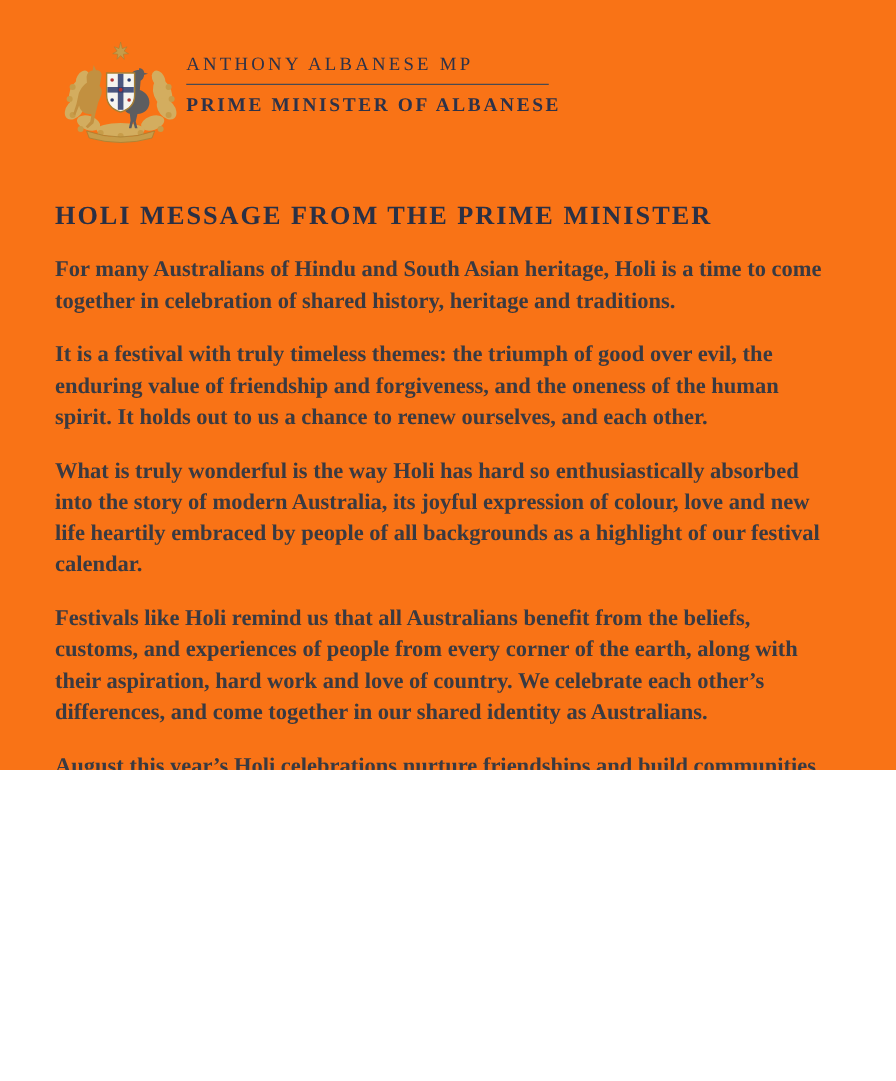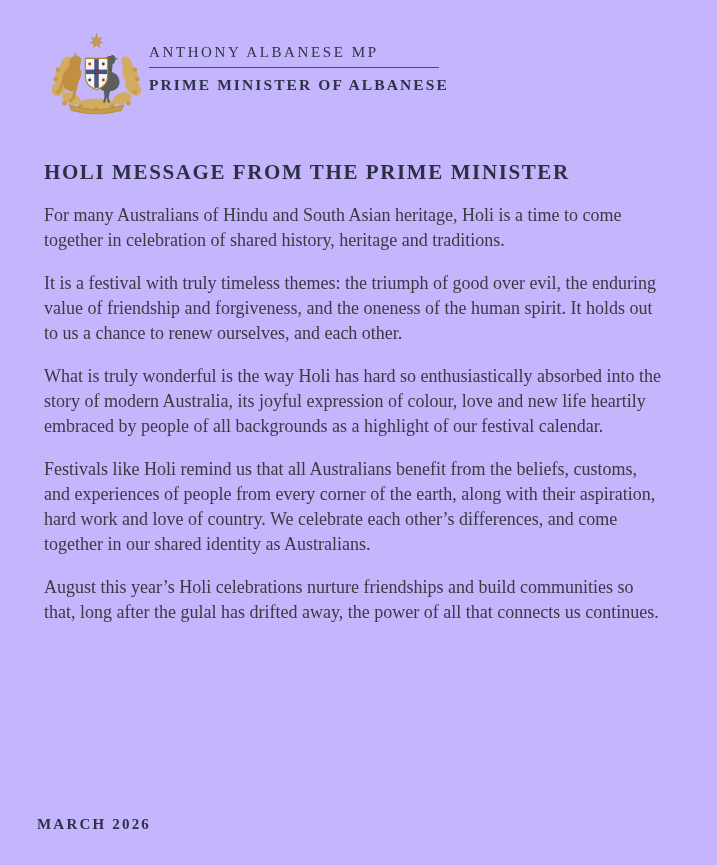--- a/index.html
+++ b/index.html
@@ -1,20 +1,20 @@
 <!DOCTYPE html>
 <html><head>
 <meta charset="utf-8">
 <style>
   html, body { margin: 0; padding: 0; background: #ffffff; }
   .page {
     position: relative;
     width: 717px;
-    height: 865px;
-    background: #c4b5fd;
+    height: 616px;
+    background: #f97316;
     font-family: "Liberation Serif", serif;
     color: #3a3a41;
     overflow: hidden;
     box-sizing: border-box;
   }
   .letterhead {
     display: flex;
     align-items: flex-start;
     padding: 28px 0 0 45px;
   }
@@ -50,21 +50,21 @@
   .content {
     padding: 0 56px 0 44px;
   }
   .doc-heading {
     margin: 44px 0 0 0;
     font-size: 21px;
     font-weight: 700;
     letter-spacing: 1.6px;
     color: #2b3044;
   }
-  .body-copy { margin-top: 10px; }
+  .body-copy { margin-top: 10px; font-weight: bold; }
   .body-copy p {
     margin: 18px 0 0 0;
     font-size: 18px;
     line-height: 25px;
     color: #3a3a41;
   }
   .doc-footer {
     position: absolute;
     left: 37px;
     top: 816px;

